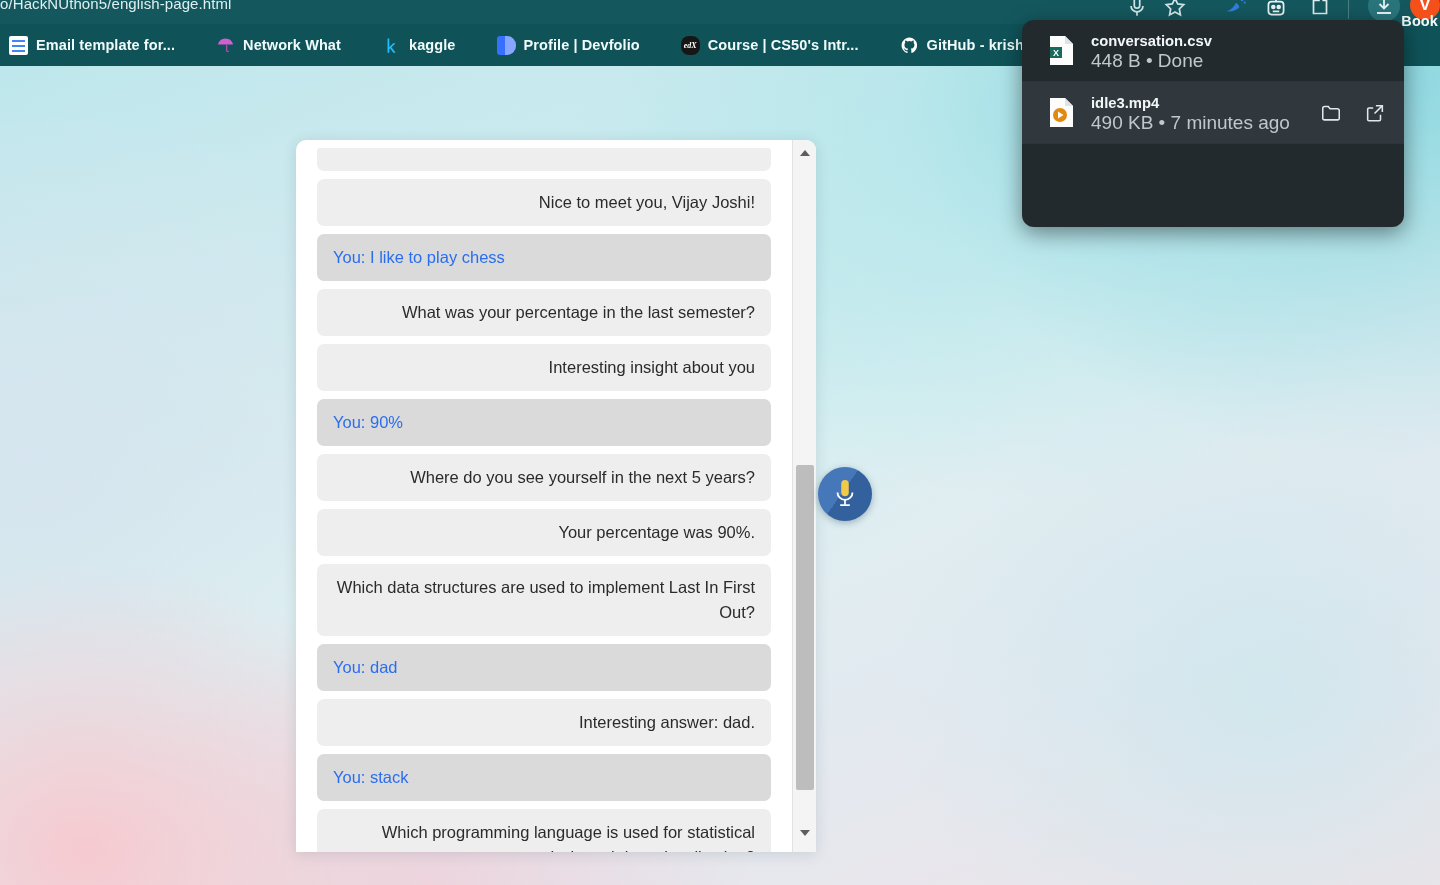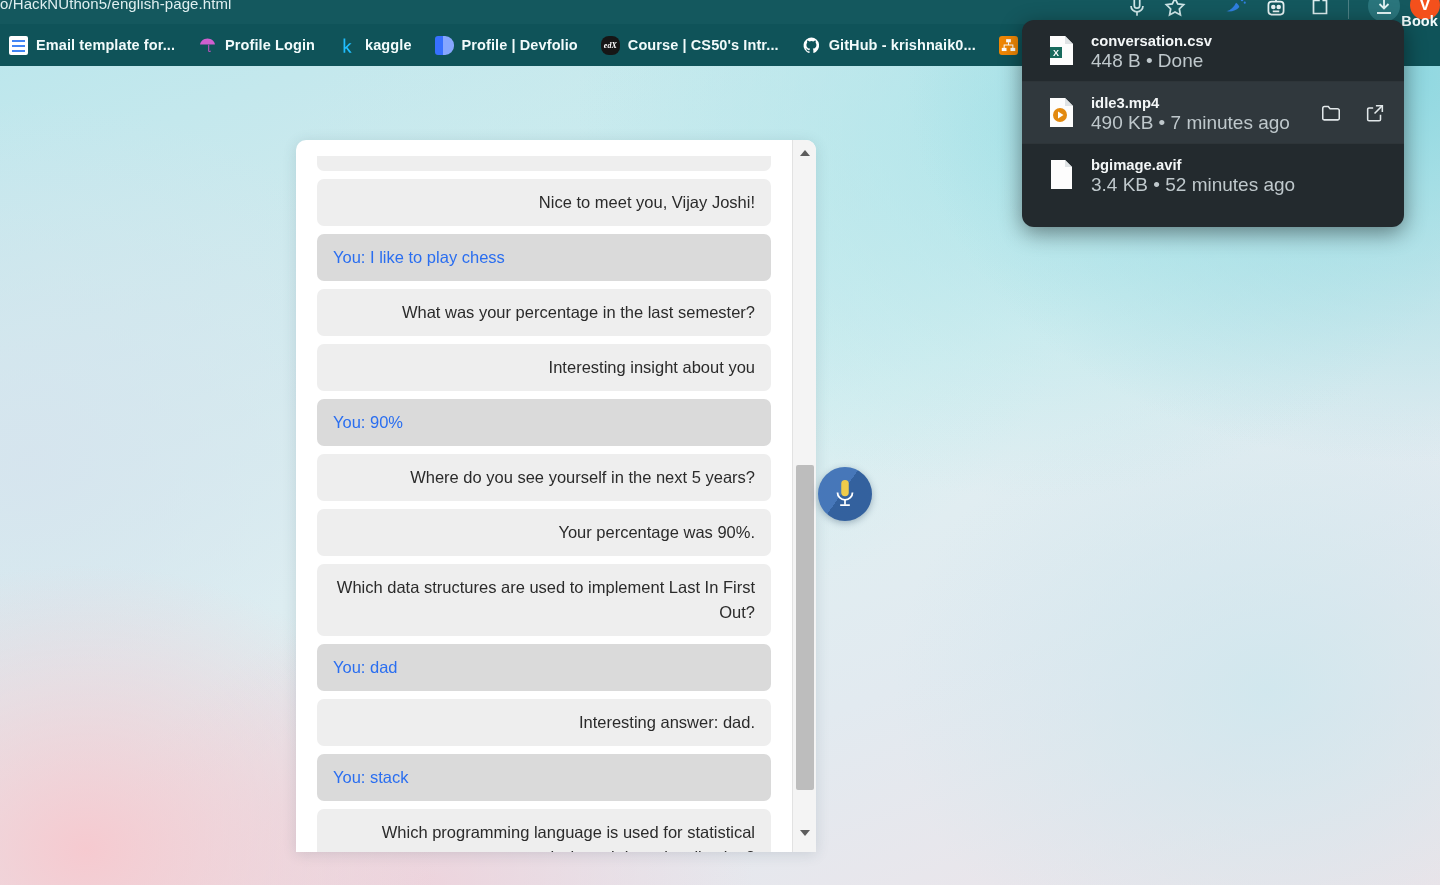--- a/index.html
+++ b/index.html
@@ -63,20 +63,21 @@
     background: #f4501c; color: #fff;
     font-size: 17px; font-weight: 700; text-align: center; line-height: 30px;
   }
 
   
   #bookmarks-bar {
     position: absolute; top: 24px; left: 0; width: 1440px; height: 42px;
     background: #0f5359;
     display: flex; align-items: center; padding-left: 0px;
     overflow: hidden;
+    gap: 18px;
   }
   .bm {
     display: flex; align-items: center; gap: 8px;
     padding: 4px 9px; margin-right: 5px; border-radius: 5px;
     white-space: nowrap; flex: none;
   }
   .bm-label { font-size: 14.5px; color: #f2fbfb; font-weight: 600; letter-spacing: .1px; }
   .bm-ico { width: 19px; height: 19px; flex: none; position: relative; }
   .bm-ico svg { width: 100%; height: 100%; display: block; }
   .ico-sheet { background:#fff; border-radius:2px; }
@@ -121,22 +122,22 @@
   
   #chat-panel {
     position: absolute; left: 296px; top: 140px;
     width: 520px; height: 712px;
     background: #ffffff;
     border-radius: 10px 10px 0 0;
     box-shadow: 0 2px 14px rgba(40,70,80,.15);
     overflow: hidden;
   }
   #chat-scrollview {
-    position: absolute; left: 0; top: 16px; width: 496px; height: 712px;
-    padding: 8px 21px;
+    position: absolute; left: 0; top: 8px; width: 496px; height: 712px;
+    padding: 16px 21px;
     overflow: hidden;
   }
   #chat-list { position: relative; margin-top: -19px; }
   .bubble {
     background: #eeeeee;
     border-radius: 7px;
     padding: 11px 16px;
     margin-bottom: 8px;
     font-size: 16.5px;
     line-height: 25px;
@@ -291,21 +292,21 @@
         </span>
         <span class="bm-label">Email template for...</span>
       </div>
       <div class="bm">
         <span class="bm-ico">
           <svg viewBox="0 0 24 24">
             <path d="M12 3c-5 0-9 3.6-9.4 7.6h18.8C21 6.6 17 3 12 3z" fill="#d05fd0"></path>
             <path d="M11.2 11h1.6v7.5a1.8 1.8 0 0 0 3.6 0h-1.4a.4.4 0 0 1-.8 0V11z" fill="#c050c0"></path>
           </svg>
         </span>
-        <span class="bm-label">Profile Login</span>
+        <span class="bm-label">Network What</span>
       </div>
       <div class="bm">
         <span class="bm-ico">
           <svg viewBox="0 0 24 24">
             <path d="M7 3h2.2v11.2l5-5.2h2.9l-5.2 5.3 5.4 6.7h-2.9l-4.2-5.4-1 1V21H7z" fill="#20beff"></path>
           </svg>
         </span>
         <span class="bm-label">kaggle</span>
       </div>
       <div class="bm">
@@ -386,26 +387,13 @@
         <span class="dl-act">
           <svg viewBox="0 0 24 24" fill="none" stroke="currentColor" stroke-width="1.7">
             <path d="M13 4h7v7"></path>
             <path d="M20 4l-8.5 8.5"></path>
             <path d="M18 14v5a1.5 1.5 0 0 1-1.5 1.5h-11A1.5 1.5 0 0 1 4 19V8a1.5 1.5 0 0 1 1.5-1.5H10"></path>
           </svg>
         </span>
       </span>
     </div>
     <div class="dl-divider"></div>
-    <div class="dl-row">
-      <span class="dl-icon">
-        <svg viewBox="0 0 27 31">
-          <path d="M3 1h14l7 7v22H3z" fill="#fdfdfd"></path>
-          <path d="M17 1l7 7h-7z" fill="#dfe3e5"></path>
-        </svg>
-      </span>
-      <span class="dl-meta">
-        <span class="dl-name" style="display: block;">bgimage.avif</span>
-        <span class="dl-sub" style="display: block;">3.4 KB • 52 minutes ago</span>
-      </span>
-      <span class="dl-actions"></span>
-    </div>
   </div>
 
 </body></html>

